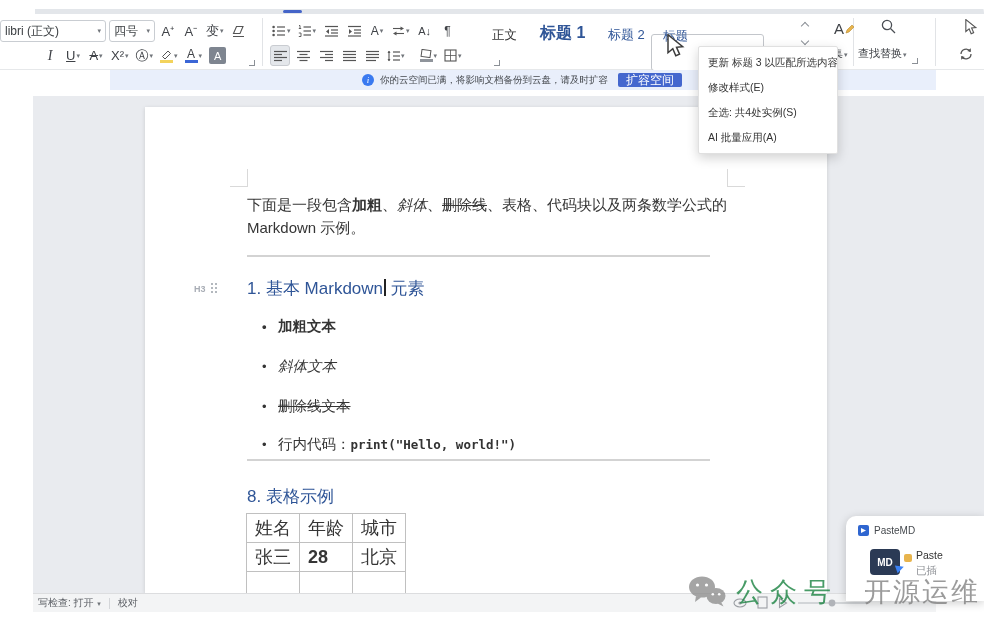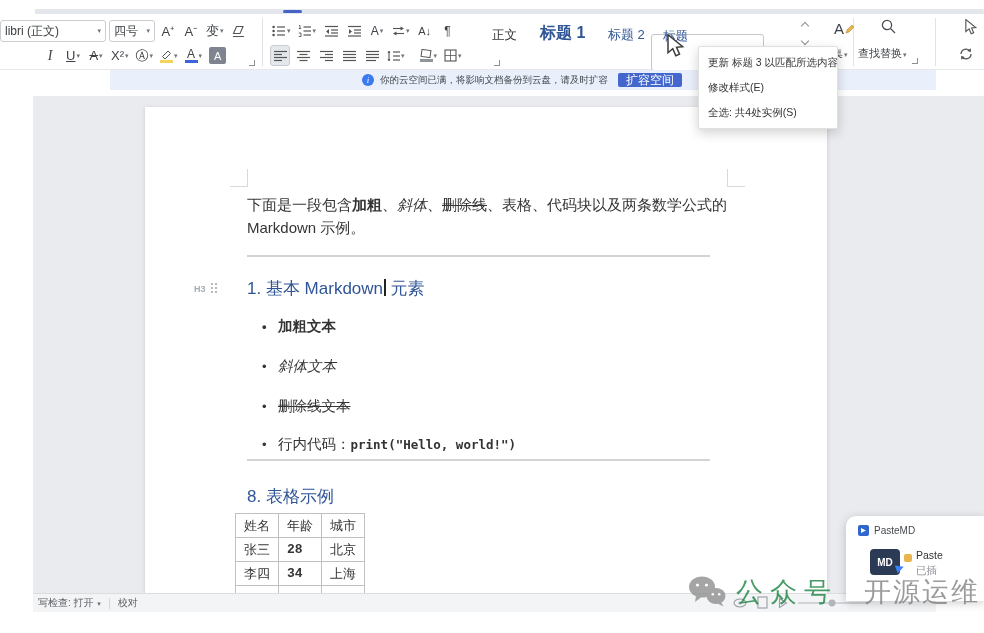--- a/index.html
+++ b/index.html
@@ -57,21 +57,21 @@
   .h-row { left:0; top:170px; width:600px; height:26px; }
   .gutter-tag { position:absolute; left:49px; top:7px; font-size:9px; color:#a8adb5; font-weight:bold; }
   .dots { position:absolute; left:66px; top:6px; width:2px; height:2px; background:#9aa0a8; border-radius:50%;
           box-shadow:4px 0 0 #9aa0a8, 0 4px 0 #9aa0a8, 4px 4px 0 #9aa0a8, 0 8px 0 #9aa0a8, 4px 8px 0 #9aa0a8; }
   .h1t { position:absolute; left:102px; top:0; font-size:17px; color:#2f5597; white-space:nowrap; }
   .tcursor { display:inline-block; width:1.5px; height:17px; background:#222; vertical-align:-2px; margin:0 1px; }
   .brow { position:absolute; left:117px; white-space:nowrap; font-size:14.5px; color:#353535; }
   .bmark { display:inline-block; width:16px; font-size:13px; }
   .code { font-family:"DejaVu Sans Mono", monospace; font-size:12.5px; font-weight:bold; color:#333; }
   .h2t { position:absolute; left:102px; top:378px; font-size:17px; color:#2f5597; white-space:nowrap; }
-  table.dtable { position:absolute; left:90px; top:406px; border-collapse:collapse; font-size:13px; color:#353535;font-family:Liberation Mono, monospace; }
+  table.dtable { position:absolute; left:101px; top:406px; border-collapse:collapse; font-size:18px; color:#353535; }
   .dtable td { border:1px solid #c0c0c0; padding:2px 8px; height:24px; min-width:30px; }
   .dtable .num { font-weight:bold; }
 
   
   .statusbar { left:33px; top:593px; width:903px; height:19px; background:#f3f4f5; border-top:1px solid #dcdddf;
                display:flex; align-items:center; font-size:10px; color:#5d6066; z-index:5; }
   .sb-div { width:1px; height:11px; background:#d4d6d9; margin:0 8px; }
   .sb-icons { position:absolute; left:700px; top:2px; display:flex; align-items:center; gap:10px; opacity:.75; }
 
   
@@ -403,25 +403,20 @@
           <td>姓名</td>
           <td>年龄</td>
           <td>城市</td>
         </tr>
         <tr>
           <td>张三</td>
           <td class="num">28</td>
           <td>北京</td>
         </tr>
         <tr>
-          <td>李四</td>
-          <td class="num">34</td>
-          <td>上海</td>
-        </tr>
-        <tr>
               <td style="height:8px;"></td>
               <td></td>
               <td></td>
             </tr>
       </tbody>
         </table>
     </div>
   </div>
 
   <div class="abs statusbar">
@@ -445,20 +440,21 @@
           <line x1="0" y1="5" x2="70" y2="5" stroke="#b9bcc1" stroke-width="1.4"></line>
           <circle cx="34" cy="5" r="3.4" fill="#9b9fa6"></circle>
         </svg>
     </span>
   </div>
 
   <div class="abs menu">
     <div class="mi">更新 标题 3 以匹配所选内容(...</div>
     <div class="mi">修改样式(E)</div>
     <div class="mi">全选: 共4处实例(S)</div>
+    <div class="mi">AI 批量应用(A)</div>
   </div>
 
   <svg class="abs mcursor" width="19" height="24" viewBox="0 0 12 16">
     <path d="M1 0.5 L1 12.5 L4.2 9.8 L6.2 14.5 L8.7 13.4 L6.7 8.9 L10.8 8.4 Z" fill="#fff" stroke="#3c3c3c" stroke-width="1"></path>
   </svg>
 
   <div class="abs pastemd">
     <div class="pm-head">
       <span class="pm-ic">
         <svg width="7" height="7" viewBox="0 0 7 7">

